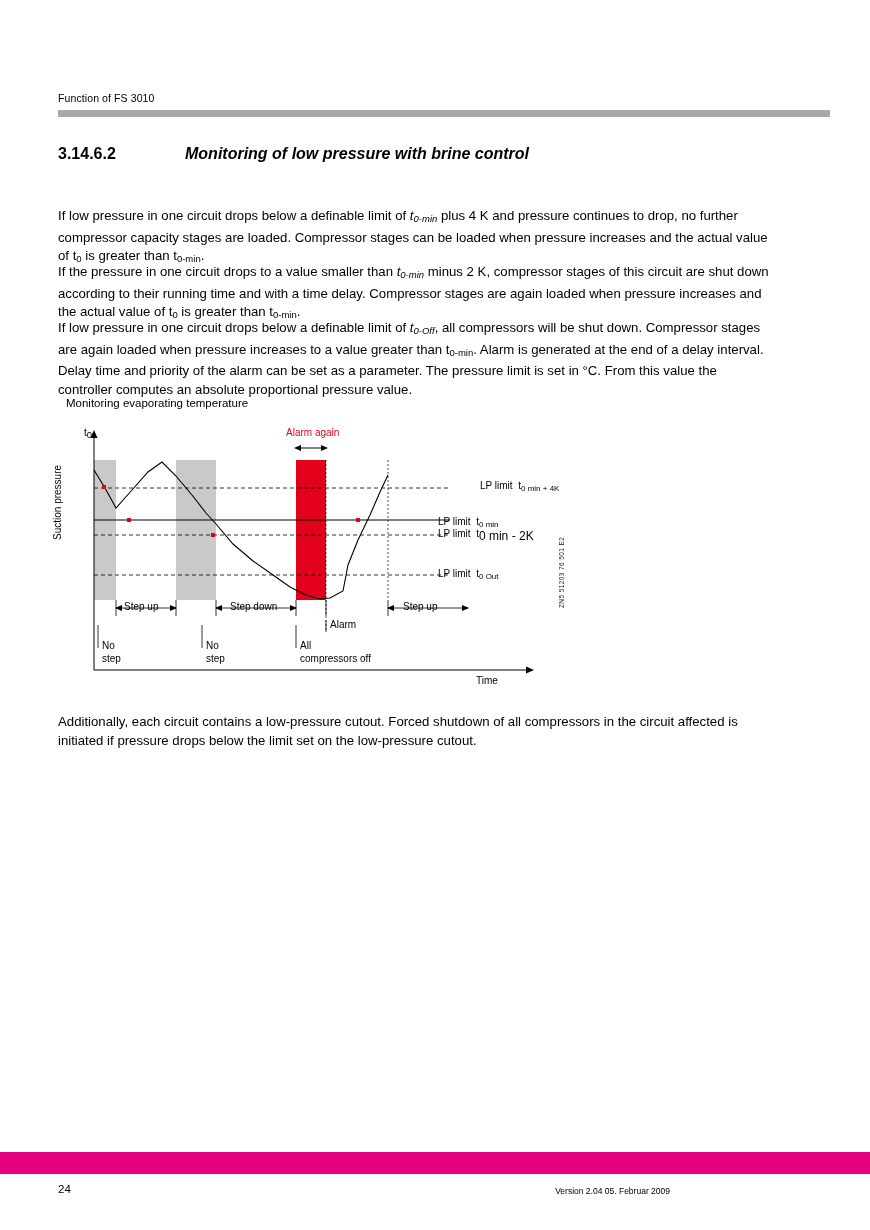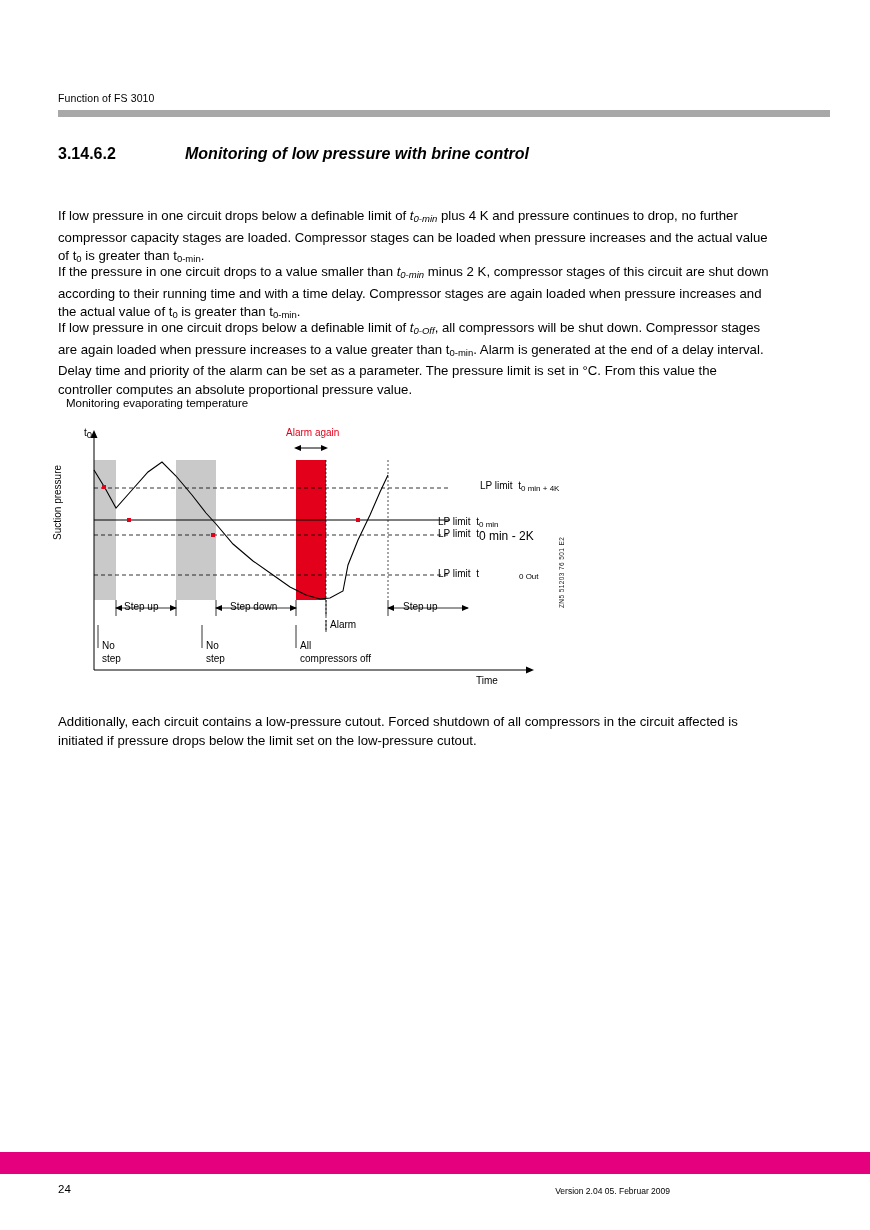--- a/index.html
+++ b/index.html
@@ -219,21 +219,21 @@
     
     <div class="fig-label" style="left:228px; top:7px; color:#e2001a;">Alarm again</div>
 
     
     <div class="fig-label" style="left:380px; top:60px;padding-left:42px;"><span>LP limit</span>&nbsp;&nbsp;<span>t</span><span class="sub" style="font-size:8px;">0 min + 4K</span></div>
 
     <div class="fig-label" style="left:380px; top:96px;"><span>LP limit</span>&nbsp;&nbsp;<span>t</span><span class="sub" style="font-size:8px;">0 min</span></div>
 
     <div class="fig-label" style="left:380px; top:108px;"><span>LP limit</span>&nbsp;&nbsp;<span>t</span><span class="sub" style="font-size:12px;">0 min - 2K</span></div>
 
-    <div class="fig-label" style="left:380px; top:148px;"><span>LP limit</span>&nbsp;&nbsp;<span>t</span><span class="sub" style="font-size:8px;margin-left:40px;">0 Out</span></div>
+    <div class="fig-label" style="left:380px; top:148px;"><span>LP limit</span>&nbsp;&nbsp;<span>t</span><span class="sub" style="font-size:8px;">0 Out</span></div>
 
     
     <div class="fig-label" style="left:66px; top:181px;">Step up</div>
     <div class="fig-label" style="left:172px; top:181px;">Step down</div>
     <div class="fig-label" style="left:345px; top:181px;">Step up</div>
 
     
     <div class="fig-label" style="left:44px; top:219px; line-height:13px;"><span>No</span><br><span>step</span></div>
 
     <div class="fig-label" style="left:148px; top:219px; line-height:13px;"><span>No</span><br><span>step</span></div>

